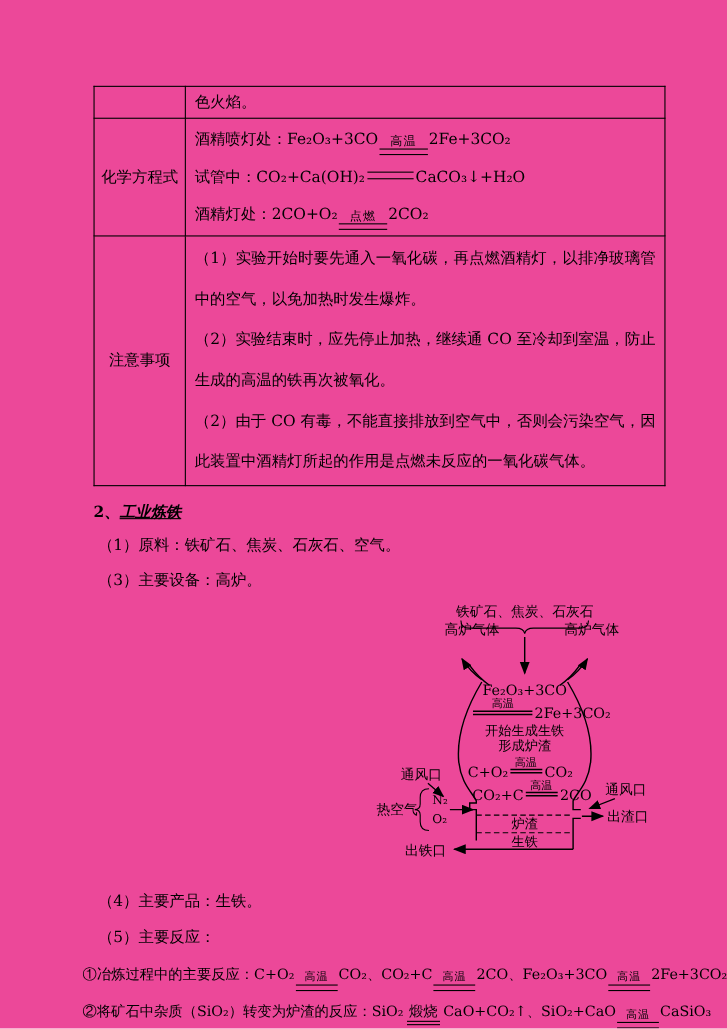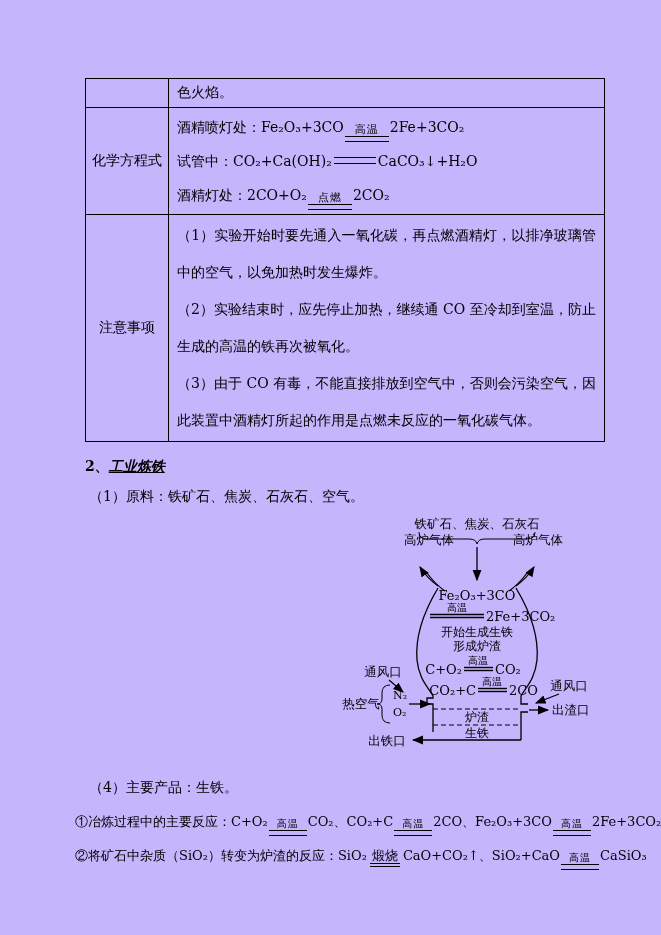--- a/index.html
+++ b/index.html
@@ -1,19 +1,19 @@
 <!DOCTYPE html>
 <html><head>
 <meta charset="utf-8">
 <style>
   html,body{margin:0;padding:0;background:#ffffff;}
   .page{
     position:relative;
     width:661px;height:935px;
-    background:#c4b5fd;color:#000;
+    background:#ec4899;color:#000;
     font-family:"DejaVu Serif","Liberation Serif",serif;
     font-size:14px;
     box-sizing:border-box;
     padding:78px 56px 0 85px;
     overflow:hidden;
   }
   
   table.tbl{border-collapse:collapse;width:520px;table-layout:fixed;}
   table.tbl td{border:1px solid #000;vertical-align:middle;}
   td.hd{width:78px;text-align:center;padding:2px 2px;}
@@ -75,28 +75,29 @@
               </span><span class="fm">2CO₂</span></div>
       </td>
     </tr>
 
 
     <tr>
       <td class="hd">注意事项</td>
       <td class="ct notes">
         <p>（1）实验开始时要先通入一氧化碳，再点燃酒精灯，以排净玻璃管中的空气，以免加热时发生爆炸。</p>
         <p>（2）实验结束时，应先停止加热，继续通 CO 至冷却到室温，防止生成的高温的铁再次被氧化。</p>
-        <p>（3）由于 CO 有毒，不能直接排放到空气中，否则会污染空气，因此装置中酒精灯所起的作用是点燃未反应的一氧化碳气体。</p>
+        <p>（2）由于 CO 有毒，不能直接排放到空气中，否则会污染空气，因此装置中酒精灯所起的作用是点燃未反应的一氧化碳气体。</p>
       </td>
     </tr>
   </tbody>
     </table>
 
   <div class="heading"><span class="hnum">2、</span><span class="htitle">工业炼铁</span></div>
   <p class="item">（1）原料：铁矿石、焦炭、石灰石、空气。</p>
+  <p class="item">（3）主要设备：高炉。</p>
 
   <div class="diagram">
     <svg width="270" height="252" viewBox="0 0 270 252">
       <defs>
         <marker id="ah" markerWidth="9" markerHeight="8" refX="8" refY="3.5" orient="auto">
           <path d="M0,0 L9,3.5 L0,7 Z" fill="#000"></path>
         </marker>
       </defs>
 
       <text x="142" y="14" text-anchor="middle" font-size="12.5">铁矿石、焦炭、石灰石</text>
@@ -149,20 +150,21 @@
       <text x="52" y="231" text-anchor="middle" font-size="12.5">出铁口</text>
 
       <text x="234" y="176" text-anchor="middle" font-size="12.5">通风口</text>
       <line x1="224" y1="180" x2="201" y2="189" stroke="#000" stroke-width="1.2" marker-end="url(#ah)"></line>
       <line x1="194" y1="196" x2="213" y2="196" stroke="#000" stroke-width="1.3" marker-end="url(#ah)"></line>
       <text x="217" y="200" text-anchor="start" font-size="12.5">出渣口</text>
     </svg>
   </div>
 
   <p class="item">（4）主要产品：生铁。</p>
+  <p class="item">（5）主要反应：</p>
 
   <div class="rline"><span>①冶炼过程中的主要反应：</span><span class="fm">C+O₂</span><span class="ceq narrow">
         <span class="cond">高温</span>
         <span class="lines"></span>
       </span><span class="fm">CO₂</span><span>、</span><span class="fm">CO₂+C</span><span class="ceq narrow">
         <span class="cond">高温</span>
         <span class="lines"></span>
       </span><span class="fm">2CO</span><span>、</span><span class="fm">Fe₂O₃+3CO</span><span class="ceq narrow">
         <span class="cond">高温</span>
         <span class="lines"></span>

